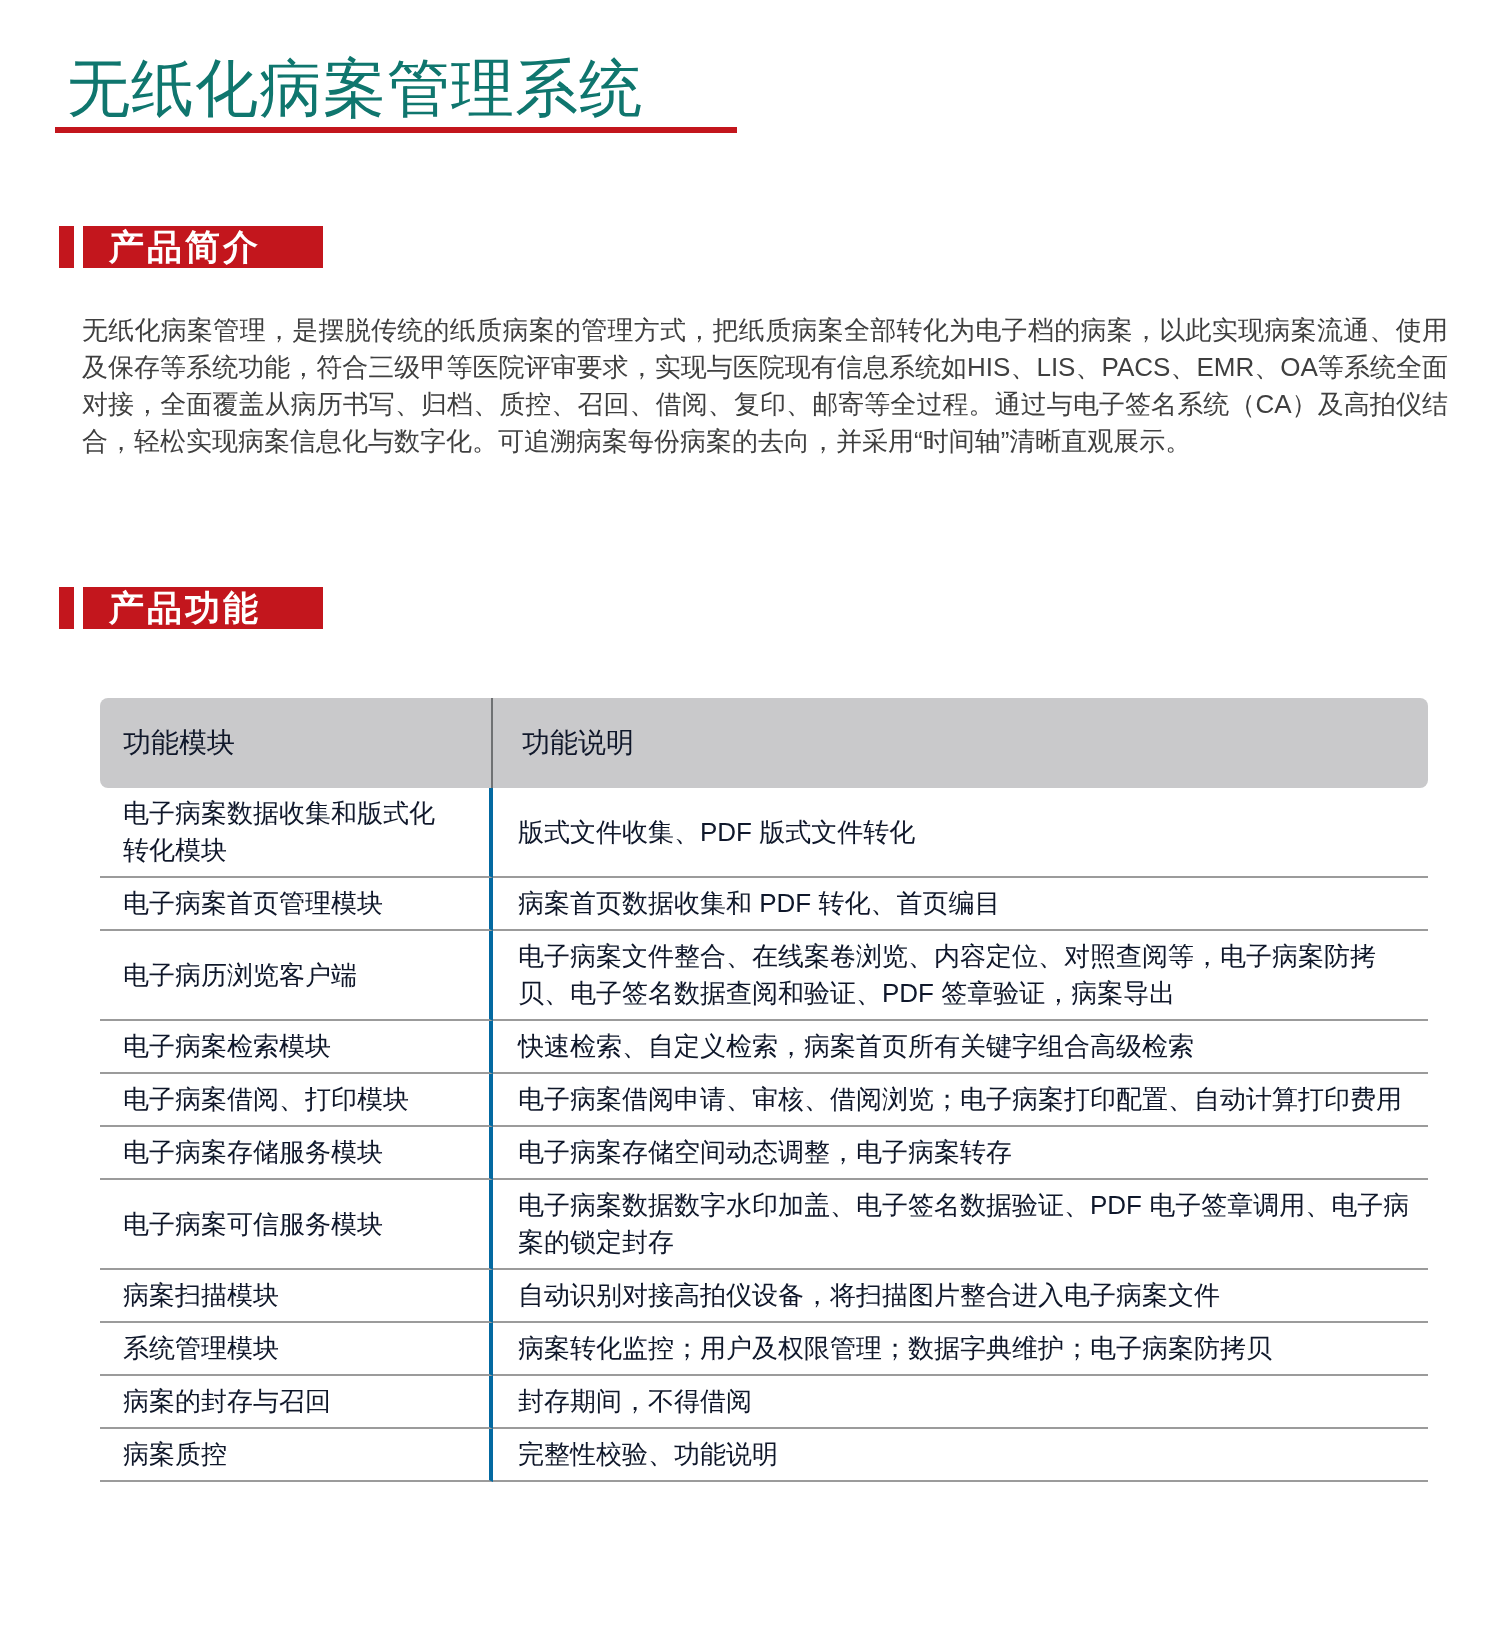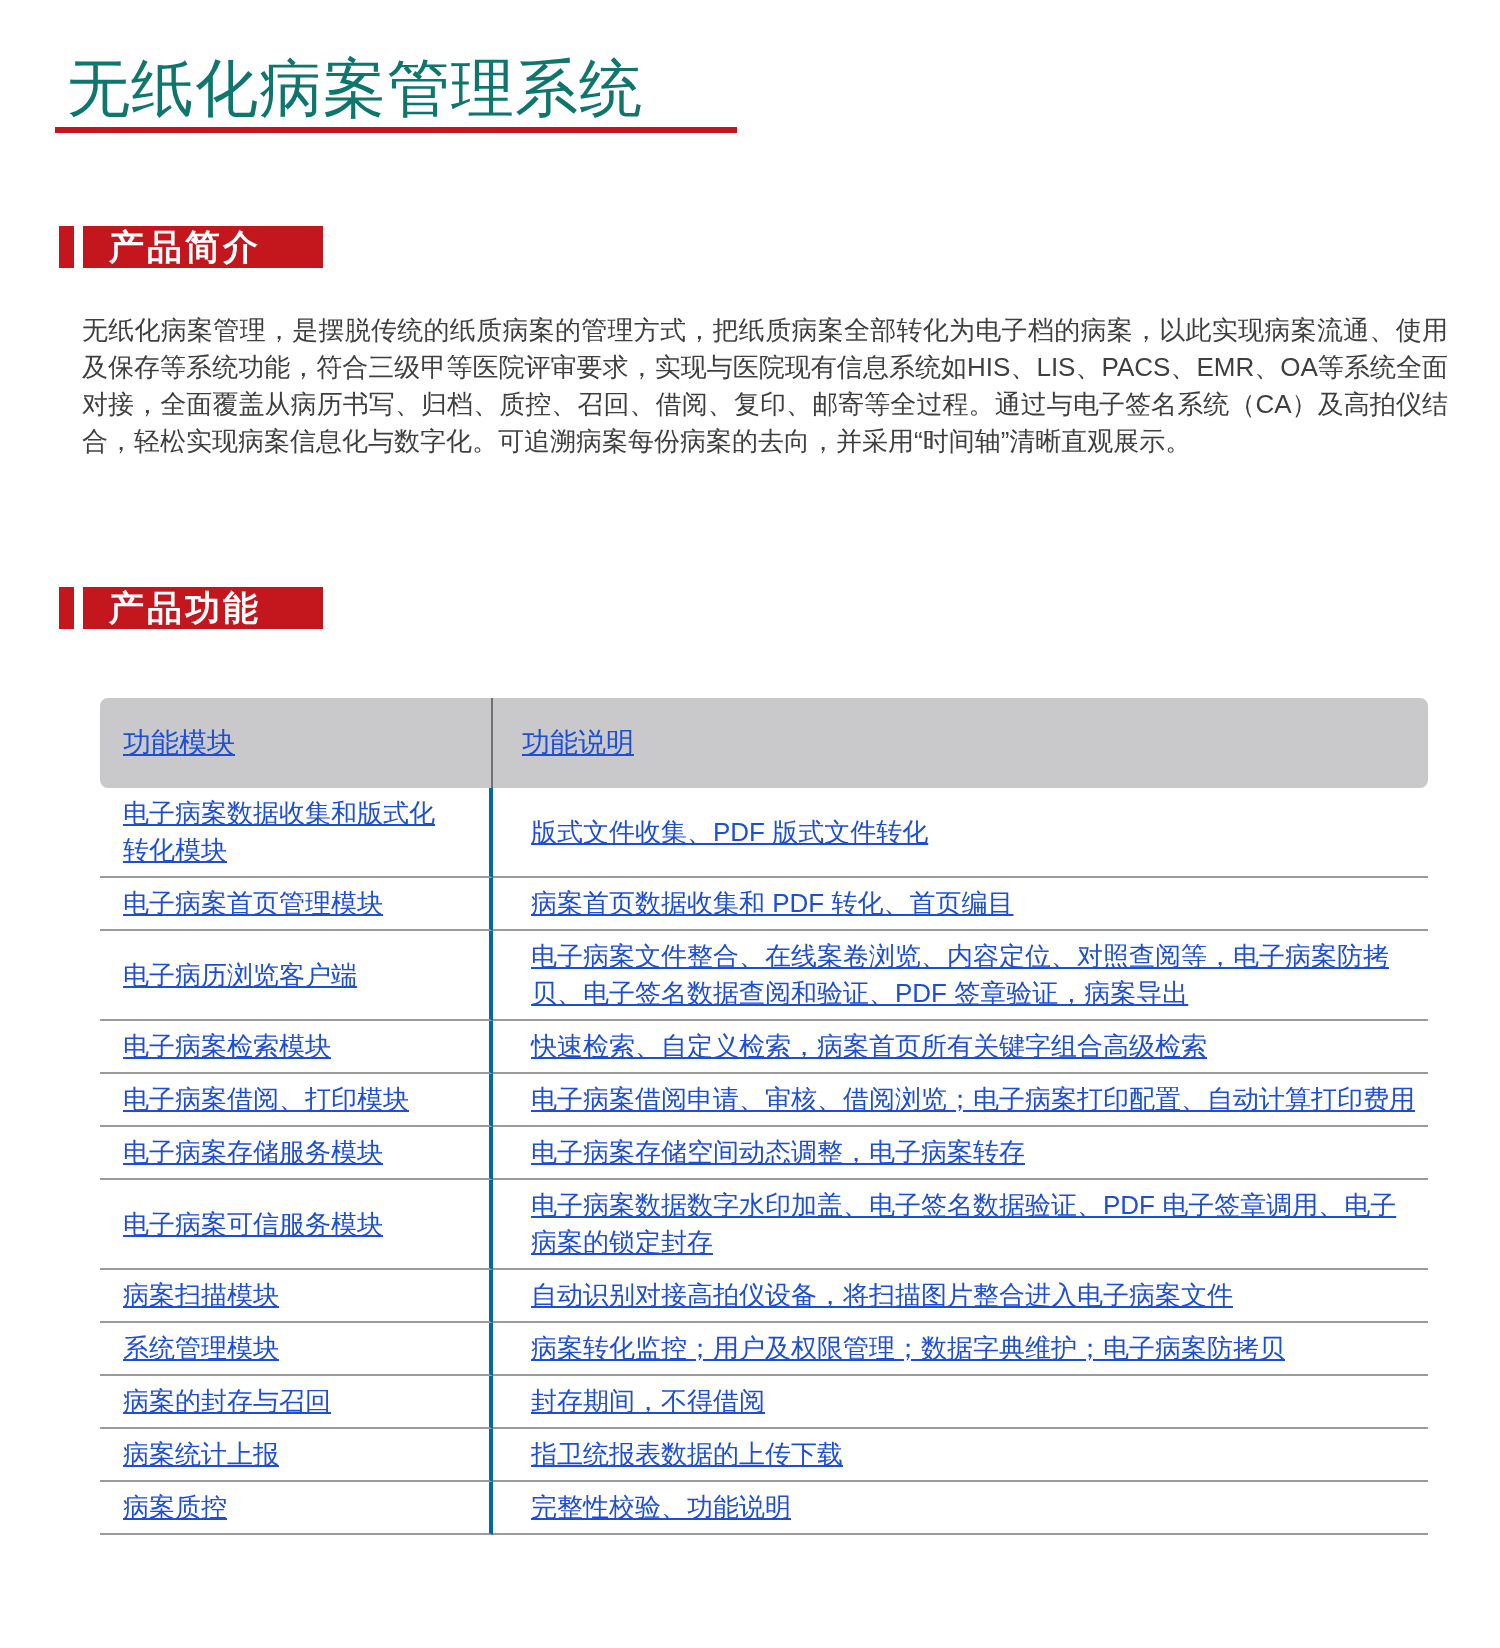--- a/index.html
+++ b/index.html
@@ -78,22 +78,21 @@
   
   .features-table {
     position: absolute;
     left: 100px;
     top: 698px;
     width: 1328px;
     border-collapse: separate;
     border-spacing: 0;
     table-layout: fixed;
     font-size: 26px;
-    color: #1d4ed8;
-    text-decoration: underline;
+    color: #0f172a;
   }
   .features-table col.col-module { width: 393px; }
   .features-table col.col-desc   { width: 935px; }
 
   .features-table th {
     background: #c9c9cb;
     height: 90px;
     font-size: 28px;
     font-weight: normal;
     text-align: left;
@@ -115,21 +114,21 @@
     vertical-align: middle;
     line-height: 37px;
     padding: 7px 8px 7px 23px;
     border-bottom: 2px solid #9b9b9b;
   }
   .features-table td:first-child {
     border-right: 4px solid #0369a1;
     padding-right: 32px;
   }
   .features-table td:last-child {
-    padding-left: 38px;
+    padding-left: 25px;
   }
 </style>
 </head>
 <body>
 
 <h1 class="page-title">无纸化病案管理系统</h1>
 <div class="title-underline"></div>
 
 <div class="section-header section-intro">
   <div class="accent-bar"></div>
@@ -189,21 +188,17 @@
     </tr>
     <tr>
       <td>系统管理模块</td>
       <td>病案转化监控；用户及权限管理；数据字典维护；电子病案防拷贝</td>
     </tr>
     <tr>
       <td>病案的封存与召回</td>
       <td>封存期间，不得借阅</td>
     </tr>
     <tr>
-      <td>病案统计上报</td>
-      <td>指卫统报表数据的上传下载</td>
-    </tr>
-    <tr>
       <td>病案质控</td>
       <td>完整性校验、功能说明</td>
     </tr>
   </tbody>
 </table>
 
 </body></html>

